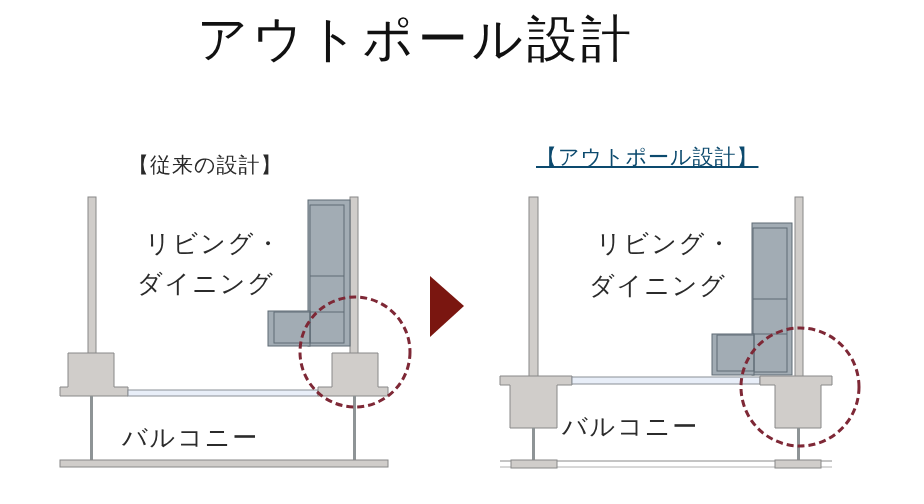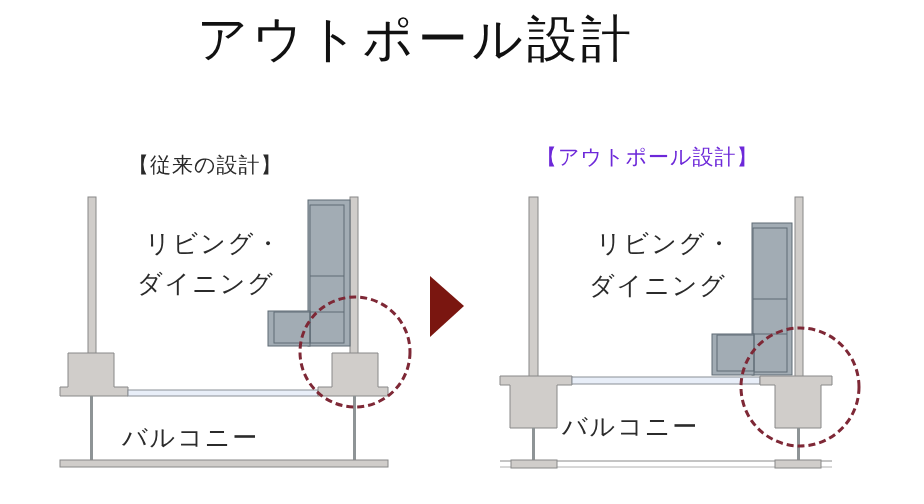--- a/index.html
+++ b/index.html
@@ -5,21 +5,21 @@
     html, body { margin: 0; padding: 0; background: #ffffff; }
     body { width: 924px; height: 504px; position: relative; overflow: hidden; font-family: "DejaVu Serif", serif; }
     .title {
       position: absolute; left: 0; top: 6px; width: 832px; text-align: center;
       font-family: Liberation Serif, serif; font-size: 50px; color: #111111; letter-spacing: 4px;
     }
     .sub {
       position: absolute; top: 143px; font-family: "DejaVu Serif", serif; font-size: 21px; letter-spacing: 1px;
     }
     .sub-left { left: 128px; color: #2a2a2a; margin-top: 8px; }
-    .sub-right { left: 536px; color: #6d28d9; }
+    .sub-right { left: 536px; color: #0c4a6e; text-decoration: underline; }
     svg.stage { position: absolute; left: 0; top: 0; }
     .room-label { font-family: "DejaVu Serif", serif; font-size: 25px; fill: #2b2b2b; letter-spacing: 2px; }
   </style>
 </head>
 <body>
 
 <div class="title">アウトポール設計</div>
 <div class="sub sub-left">【従来の設計】</div>
 <div class="sub sub-right">【アウトポール設計】</div>
 

